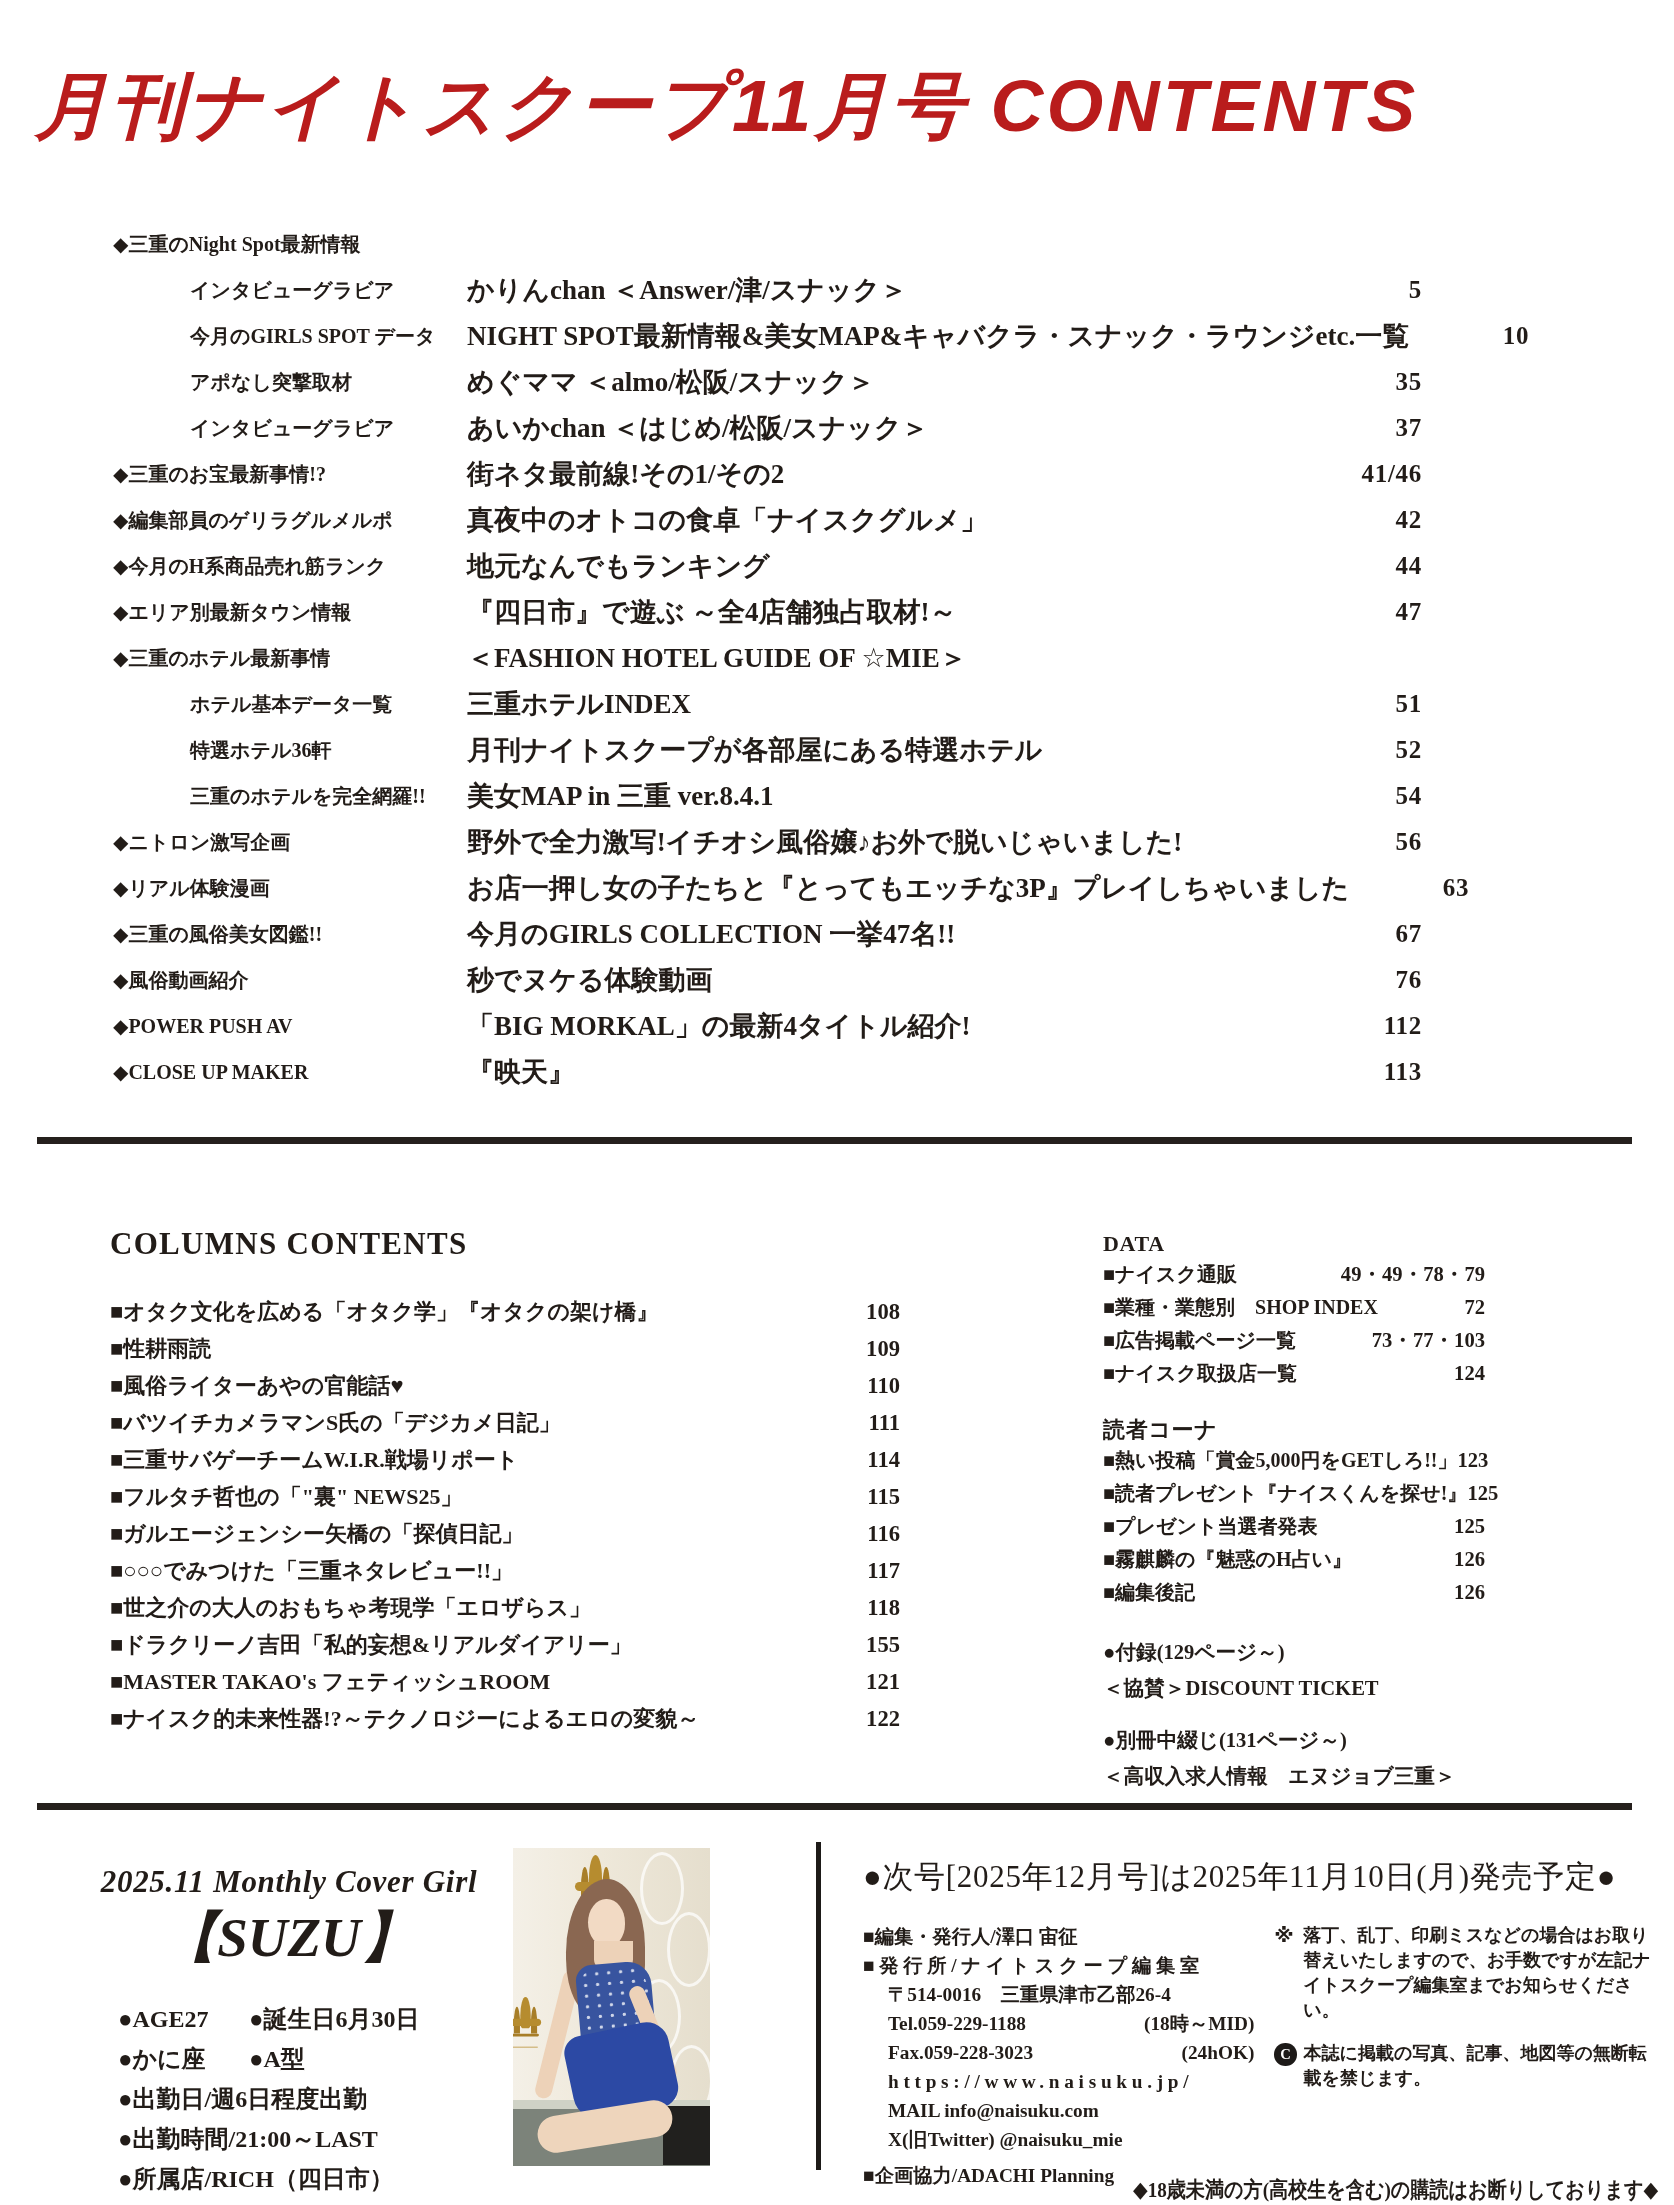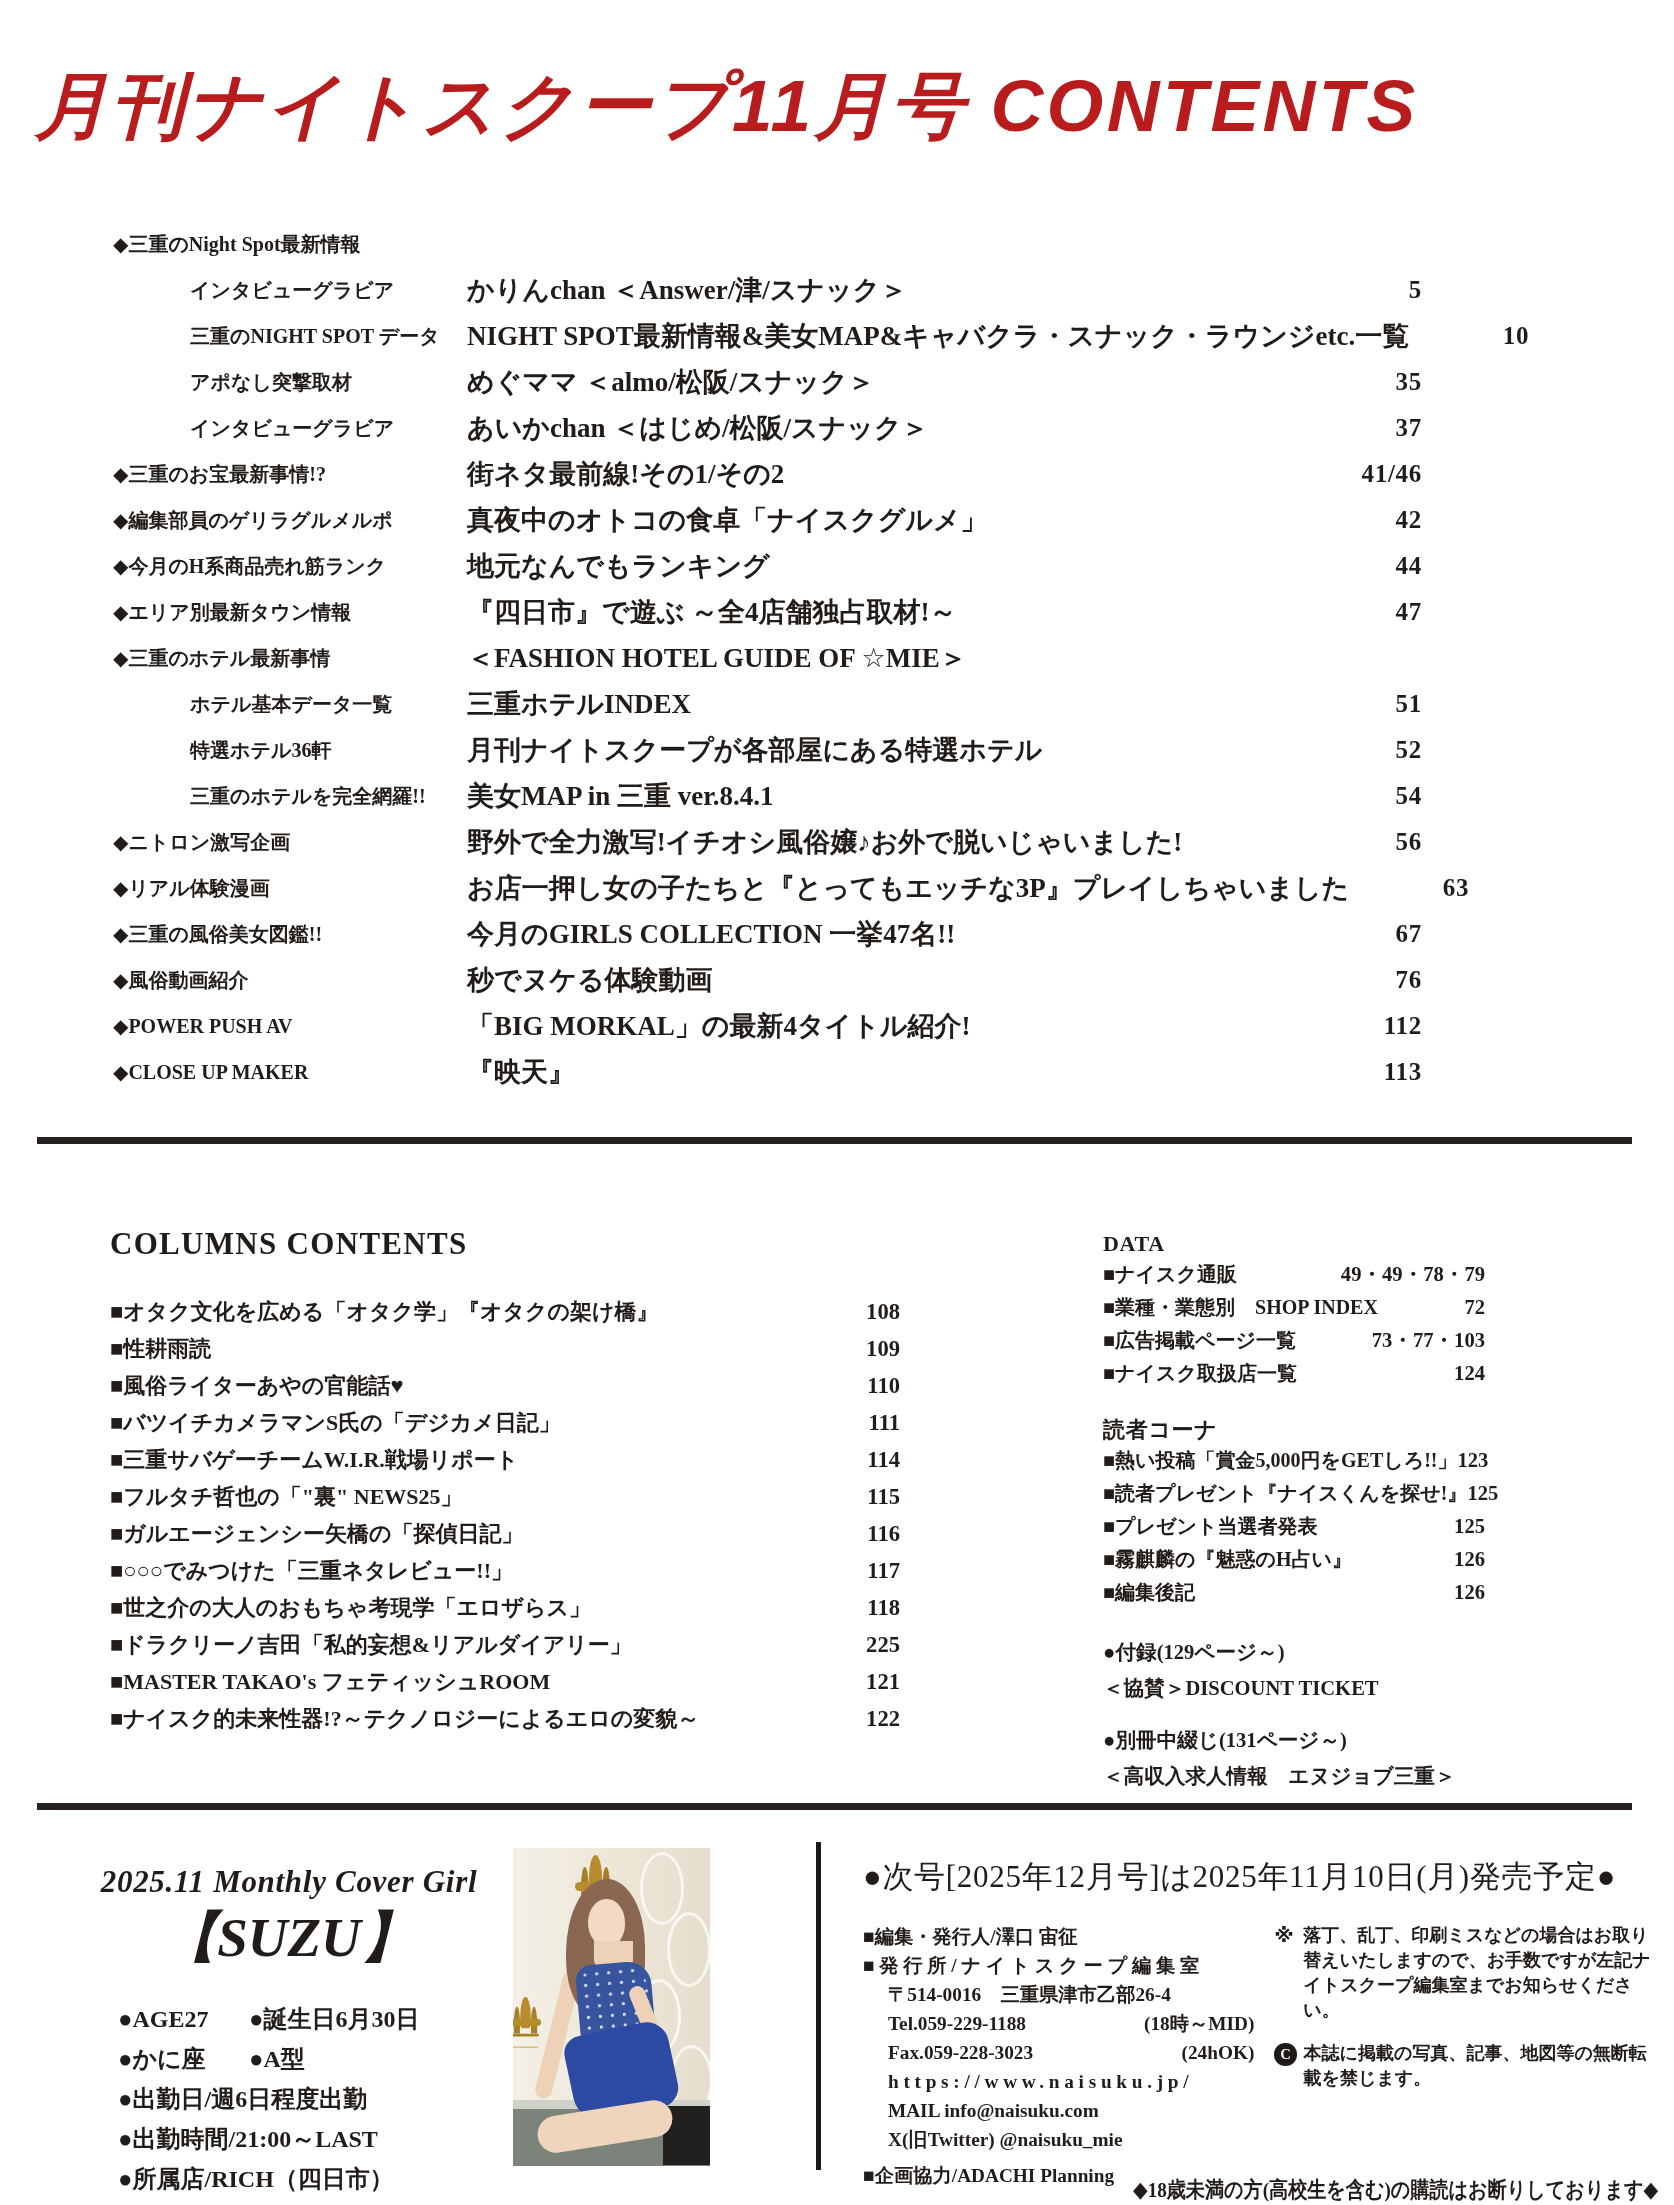--- a/index.html
+++ b/index.html
@@ -110,21 +110,21 @@
       <div class="toc-label">◆三重のNight Spot最新情報</div>
       <div class="toc-title fit"></div>
       <div class="toc-page"></div>
     </div>
     <div class="toc-row sub">
       <div class="toc-label">インタビューグラビア</div>
       <div class="toc-title fit">かりんchan ＜Answer/津/スナック＞</div>
       <div class="toc-page">5</div>
     </div>
     <div class="toc-row sub">
-      <div class="toc-label">三重のNIGHT SPOT データ</div>
+      <div class="toc-label">今月のGIRLS SPOT データ</div>
       <div class="toc-title fit">NIGHT SPOT最新情報&amp;美女MAP&amp;キャバクラ・スナック・ラウンジetc.一覧</div>
       <div class="toc-page">10</div>
     </div>
     <div class="toc-row sub">
       <div class="toc-label">アポなし突撃取材</div>
       <div class="toc-title fit">めぐママ ＜almo/松阪/スナック＞</div>
       <div class="toc-page">35</div>
     </div>
     <div class="toc-row sub">
       <div class="toc-label">インタビューグラビア</div>
@@ -239,21 +239,21 @@
       <div class="col-item">
         <span class="lbl">■○○○でみつけた「三重ネタレビュー!!」</span>
         <span class="pg">117</span>
       </div>
       <div class="col-item">
         <span class="lbl">■世之介の大人のおもちゃ考現学「エロザらス」</span>
         <span class="pg">118</span>
       </div>
       <div class="col-item">
         <span class="lbl">■ドラクリーノ吉田「私的妄想&amp;リアルダイアリー」</span>
-        <span class="pg">225</span>
+        <span class="pg">155</span>
       </div>
       <div class="col-item">
         <span class="lbl">■MASTER TAKAO's フェティッシュROOM</span>
         <span class="pg">121</span>
       </div>
       <div class="col-item">
         <span class="lbl">■ナイスク的未来性器!?～テクノロジーによるエロの変貌～</span>
         <span class="pg">122</span>
       </div>
     </div>

